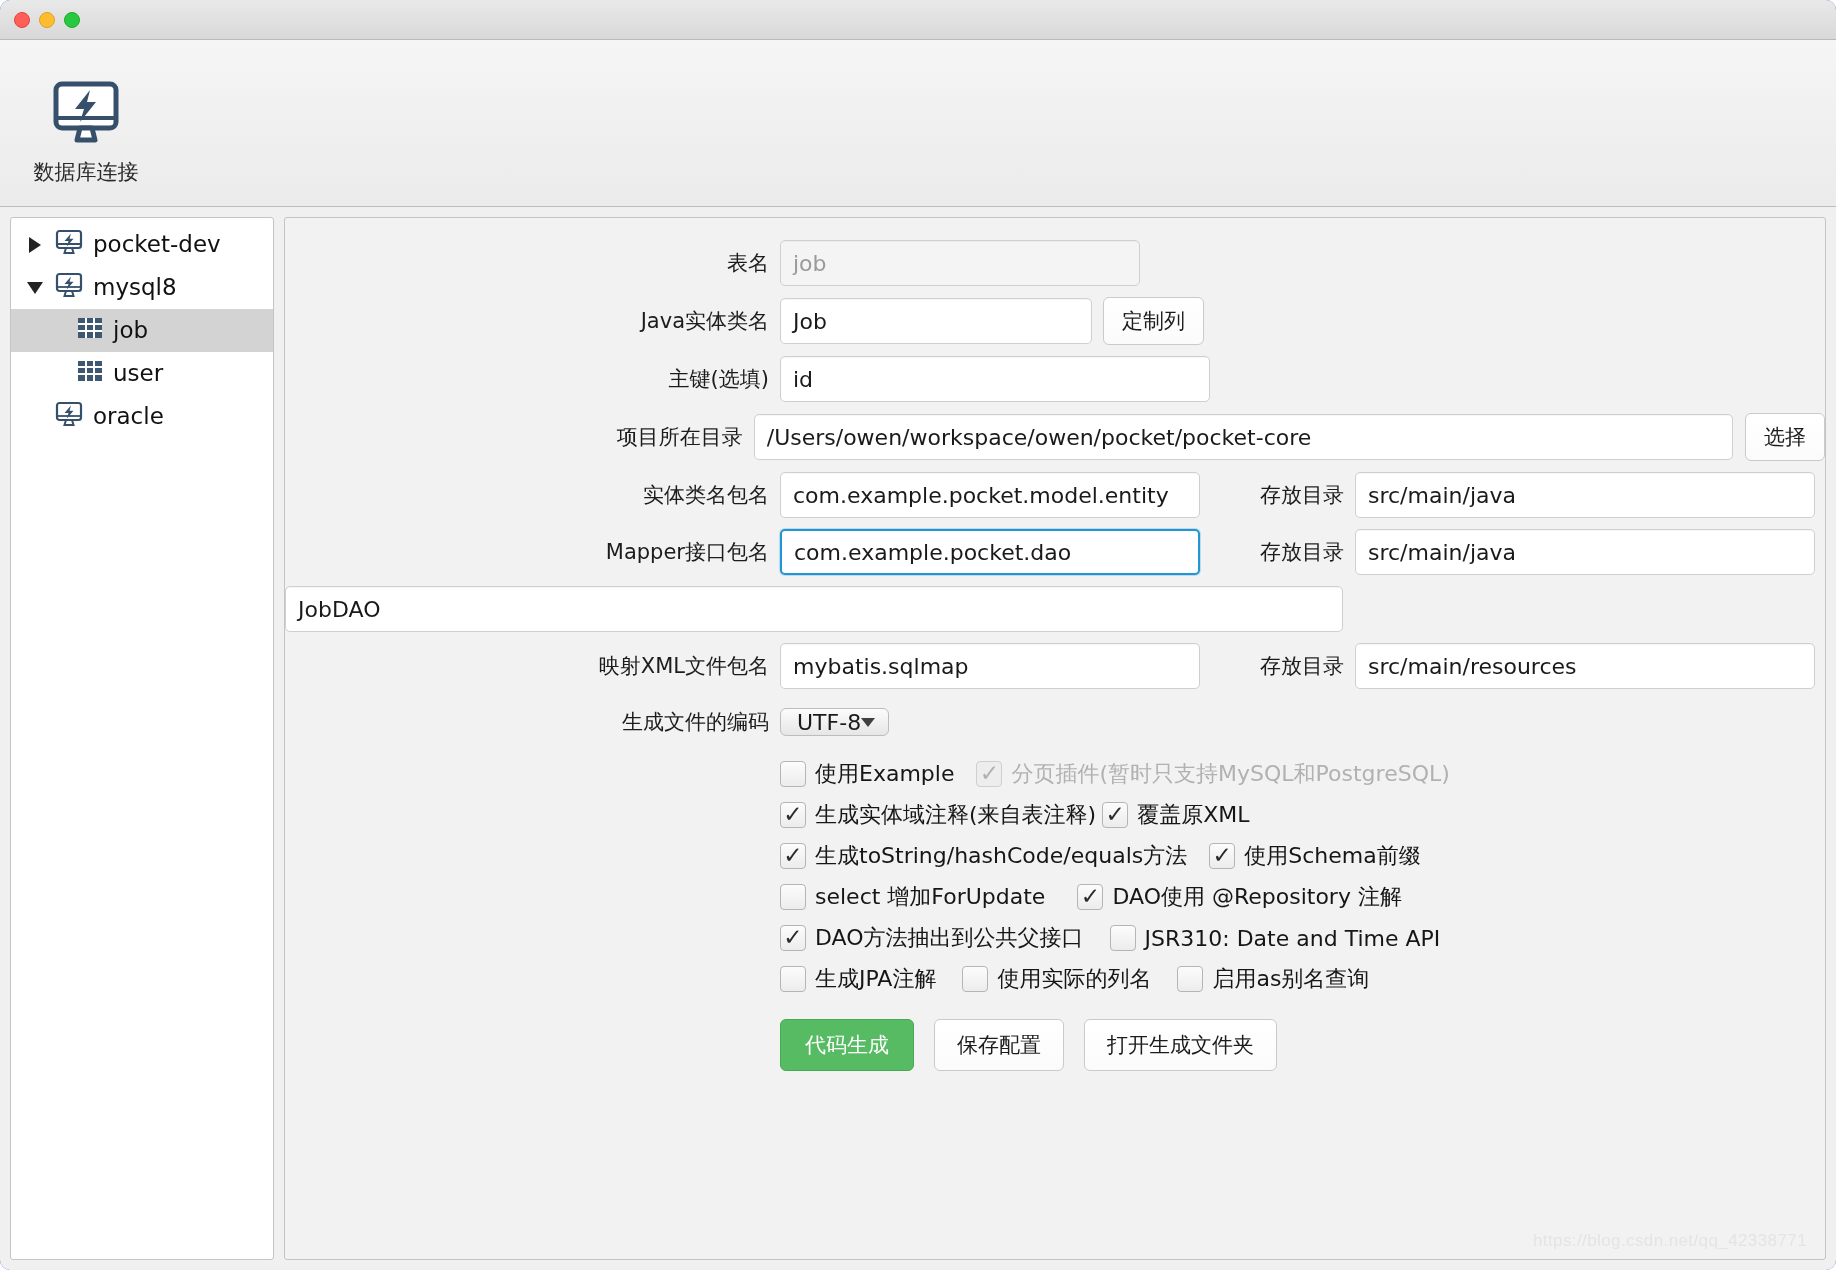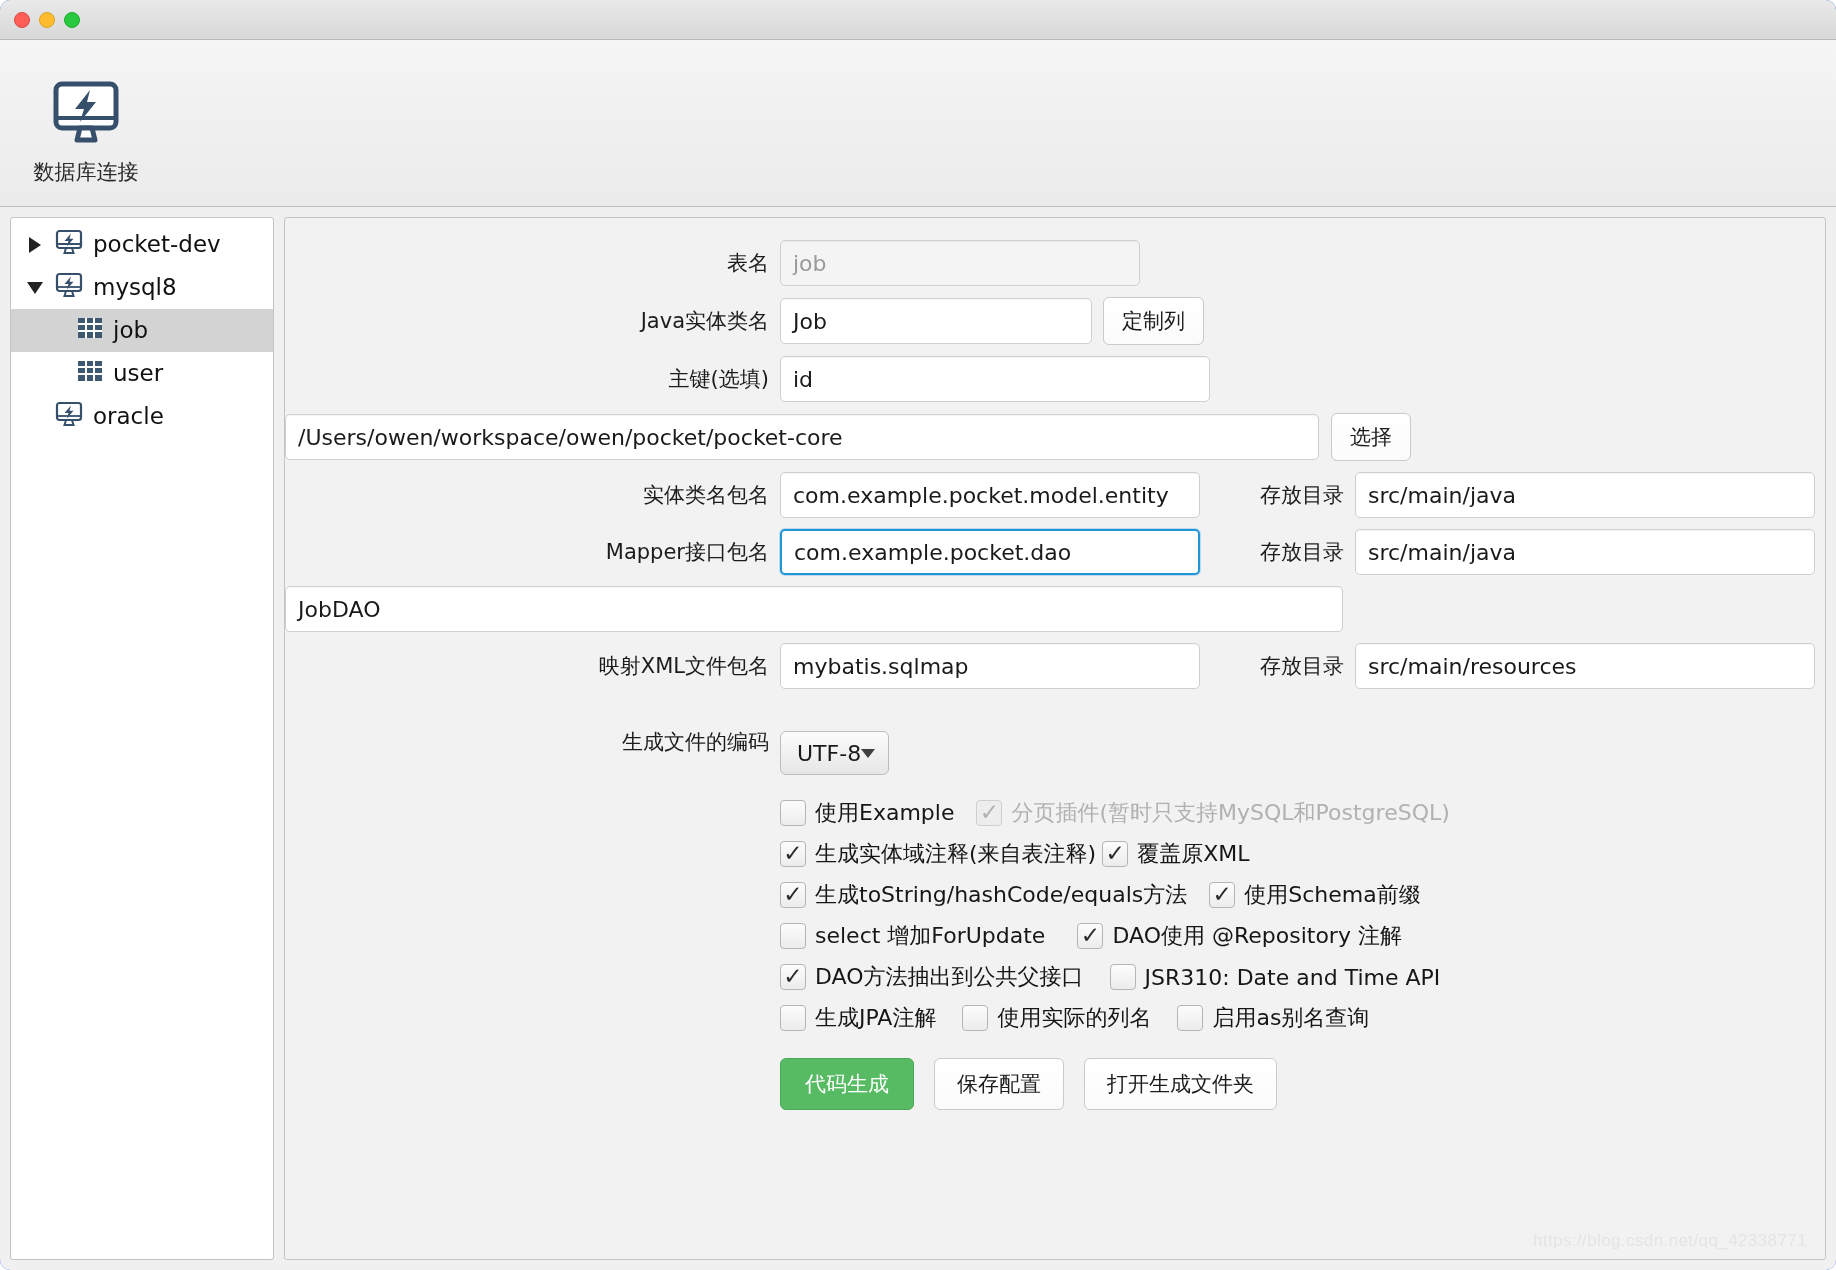--- a/index.html
+++ b/index.html
@@ -139,31 +139,30 @@
     background: linear-gradient(to bottom,#ffffff,#fbfbfb);
     font-size: 21px;
     color: #1c1c1c;
     display: flex; align-items:center; justify-content:center;
     padding: 0 18px;
     font-family: "DejaVu Sans", "Liberation Sans", sans-serif;
     cursor: default;
     white-space: nowrap;
   }
   .select {
-    height: 44px;
+    height: 28px;
     border: 1px solid #bdbdbd;
     border-radius: 6px;
     background: linear-gradient(to bottom,#fcfcfc,#e6e6e6);
     font-size: 22px;
     display: flex; align-items: center; 
     padding: 0 13px 0 16px;
     color: #1a1a1a;
     font-family: "DejaVu Sans", "Liberation Sans", sans-serif;
     cursor: default;
-    margin-top: 23px;
   }
   .caret { width:0;height:0;border-top:9px solid #404040;border-left:7px solid transparent;border-right:7px solid transparent; }
   
   .cbrow { display: flex; align-items: center; padding-left: 495px; }
   .cb {
     width: 26px; height: 26px; flex: 0 0 auto;
     border: 1px solid #b5b5b5;
     border-radius: 4px;
     background: linear-gradient(to bottom,#fcfcfc,#ececec);
     display:flex; align-items:center; justify-content:center;
@@ -317,20 +316,21 @@
           <div class="inp" style="width:312px;">Job</div>
           <div class="btn" style="margin-left:11px;">定制列</div>
         </div>
 
         <div class="row">
           <div class="lab w1">主键(选填)</div>
           <div class="inp" style="width:430px;">id</div>
         </div>
 
         <div class="row">
+          <div class="lab w1">项目所在目录</div>
           <div class="inp" style="width:1034px;">/Users/owen/workspace/owen/pocket/pocket-core</div>
           <div class="btn" style="margin-left:12px;">选择</div>
         </div>
 
         <div class="row">
           <div class="lab w1">实体类名包名</div>
           <div class="inp" style="width:420px;">com.example.pocket.model.entity</div>
           <div class="lab sub">存放目录</div>
           <div class="inp" style="width:460px;">src/main/java</div>
         </div>

